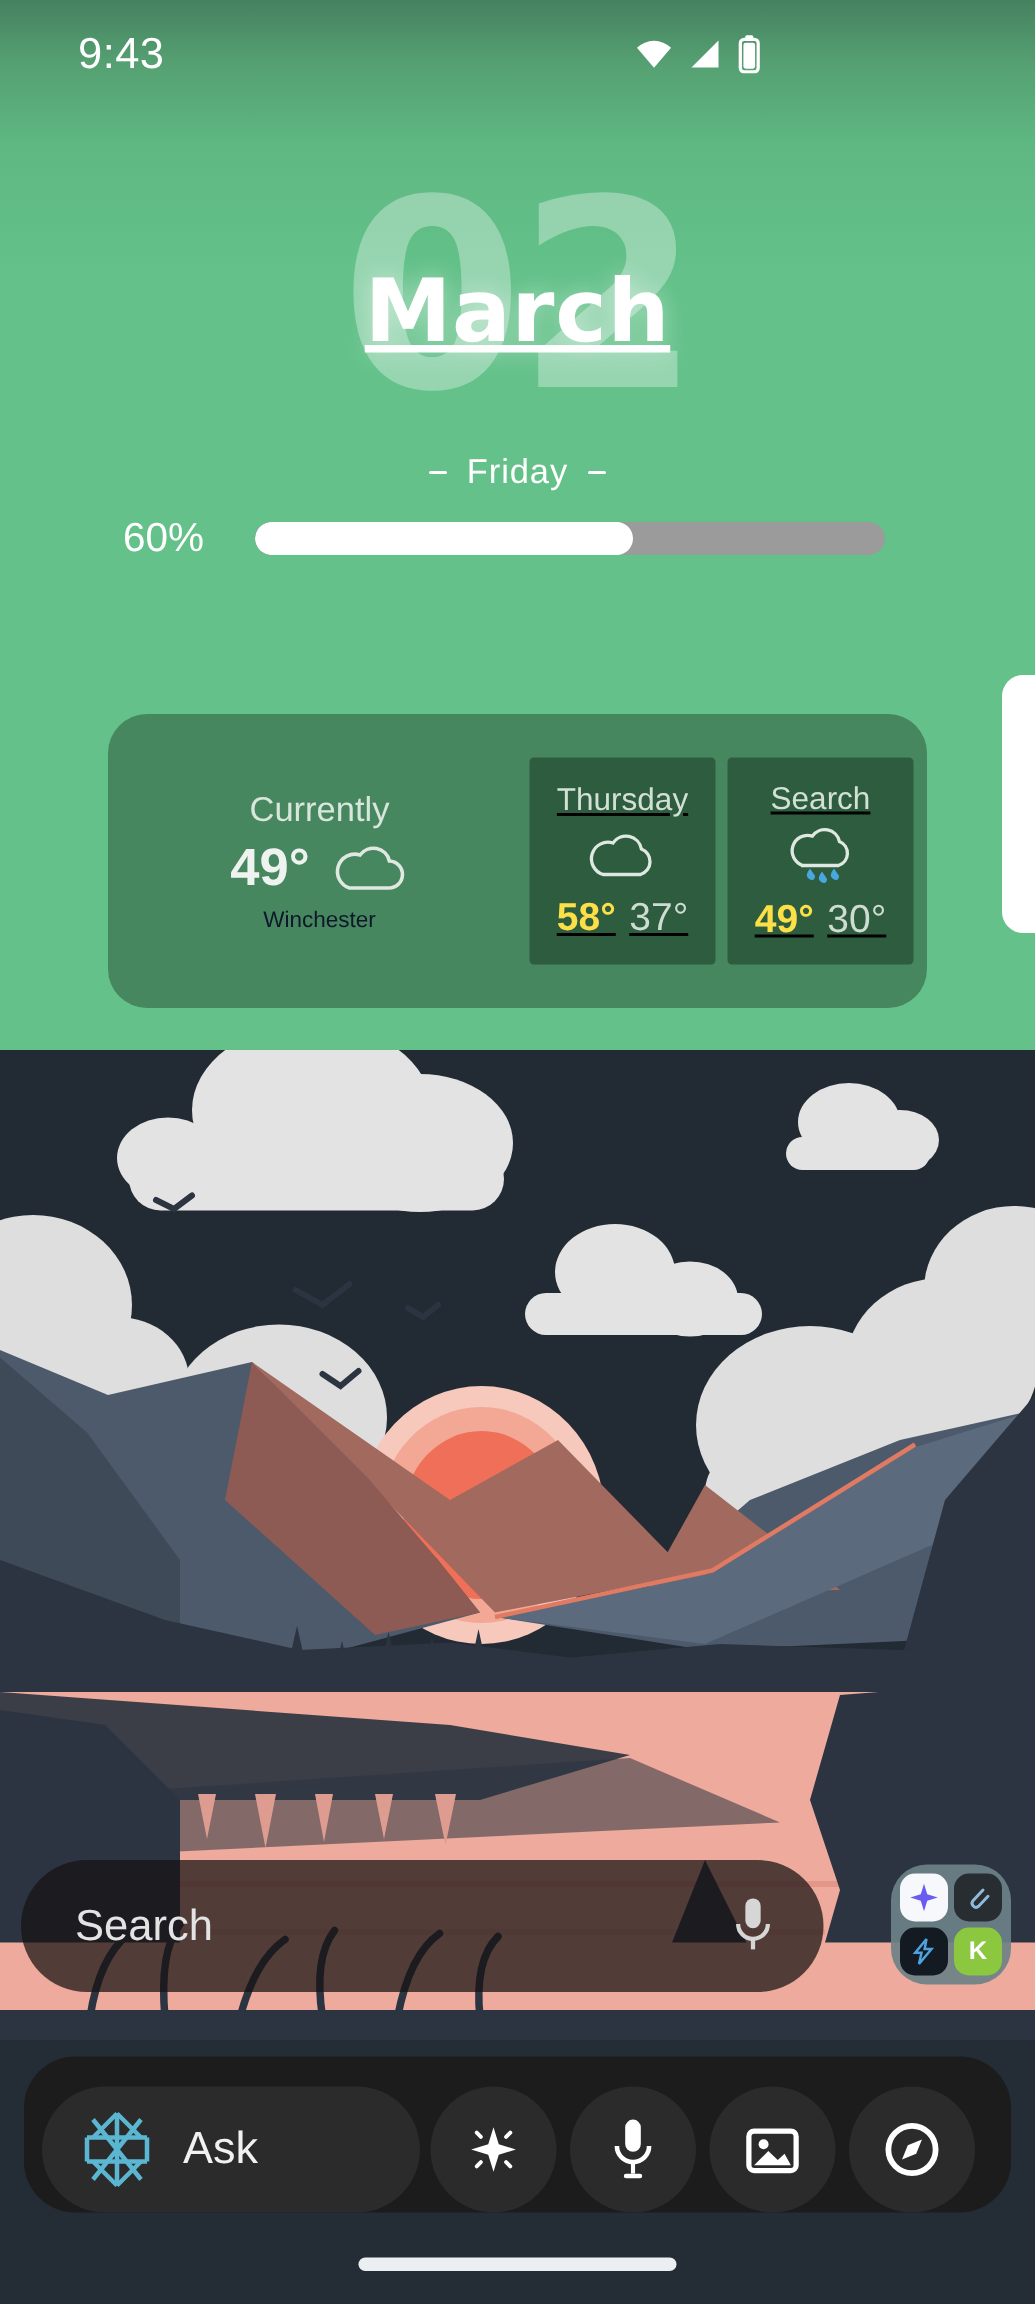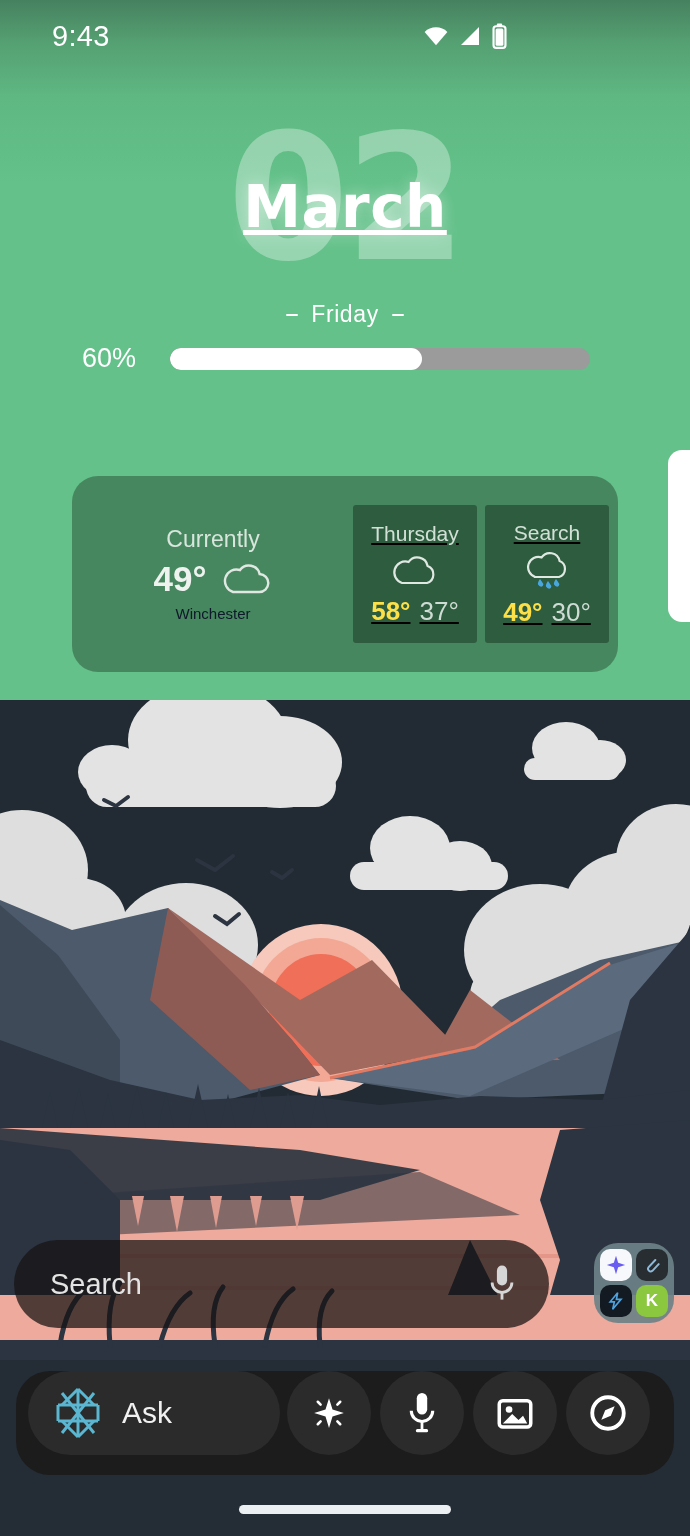--- a/index.html
+++ b/index.html
@@ -126,21 +126,21 @@
   .fi-k      { background:#8bc83f; color:#fff; font-size:17px; font-weight:700; }
 
   
   #bottom-bar {
     position:absolute; left:0; bottom:0; width:690px; height:176px;
     background:#242c35;
   }
   #assistant-bar {
     position:absolute; left:16px; top:11px; width:658px; height:104px;
     background:#1c1c1c; border-radius:34px;
-    display:flex; align-items:flex-start; padding:0 12px; gap:1px;
+    display:flex; align-items:flex-end; padding:0 12px; gap:1px;
   }
   #ask-pill {
     width:252px; height:84px; background:#2b2b2b; border-radius:42px;
     display:flex; align-items:center; padding:0 24px; gap:18px;
   }
   #ask-label { color:#f1f1f1; font-size:30px; }
   .nav-circle {
     width:84px; height:84px; border-radius:50%; background:#2b2b2b;
     display:flex; align-items:center; justify-content:center; flex:0 0 auto;
   }

